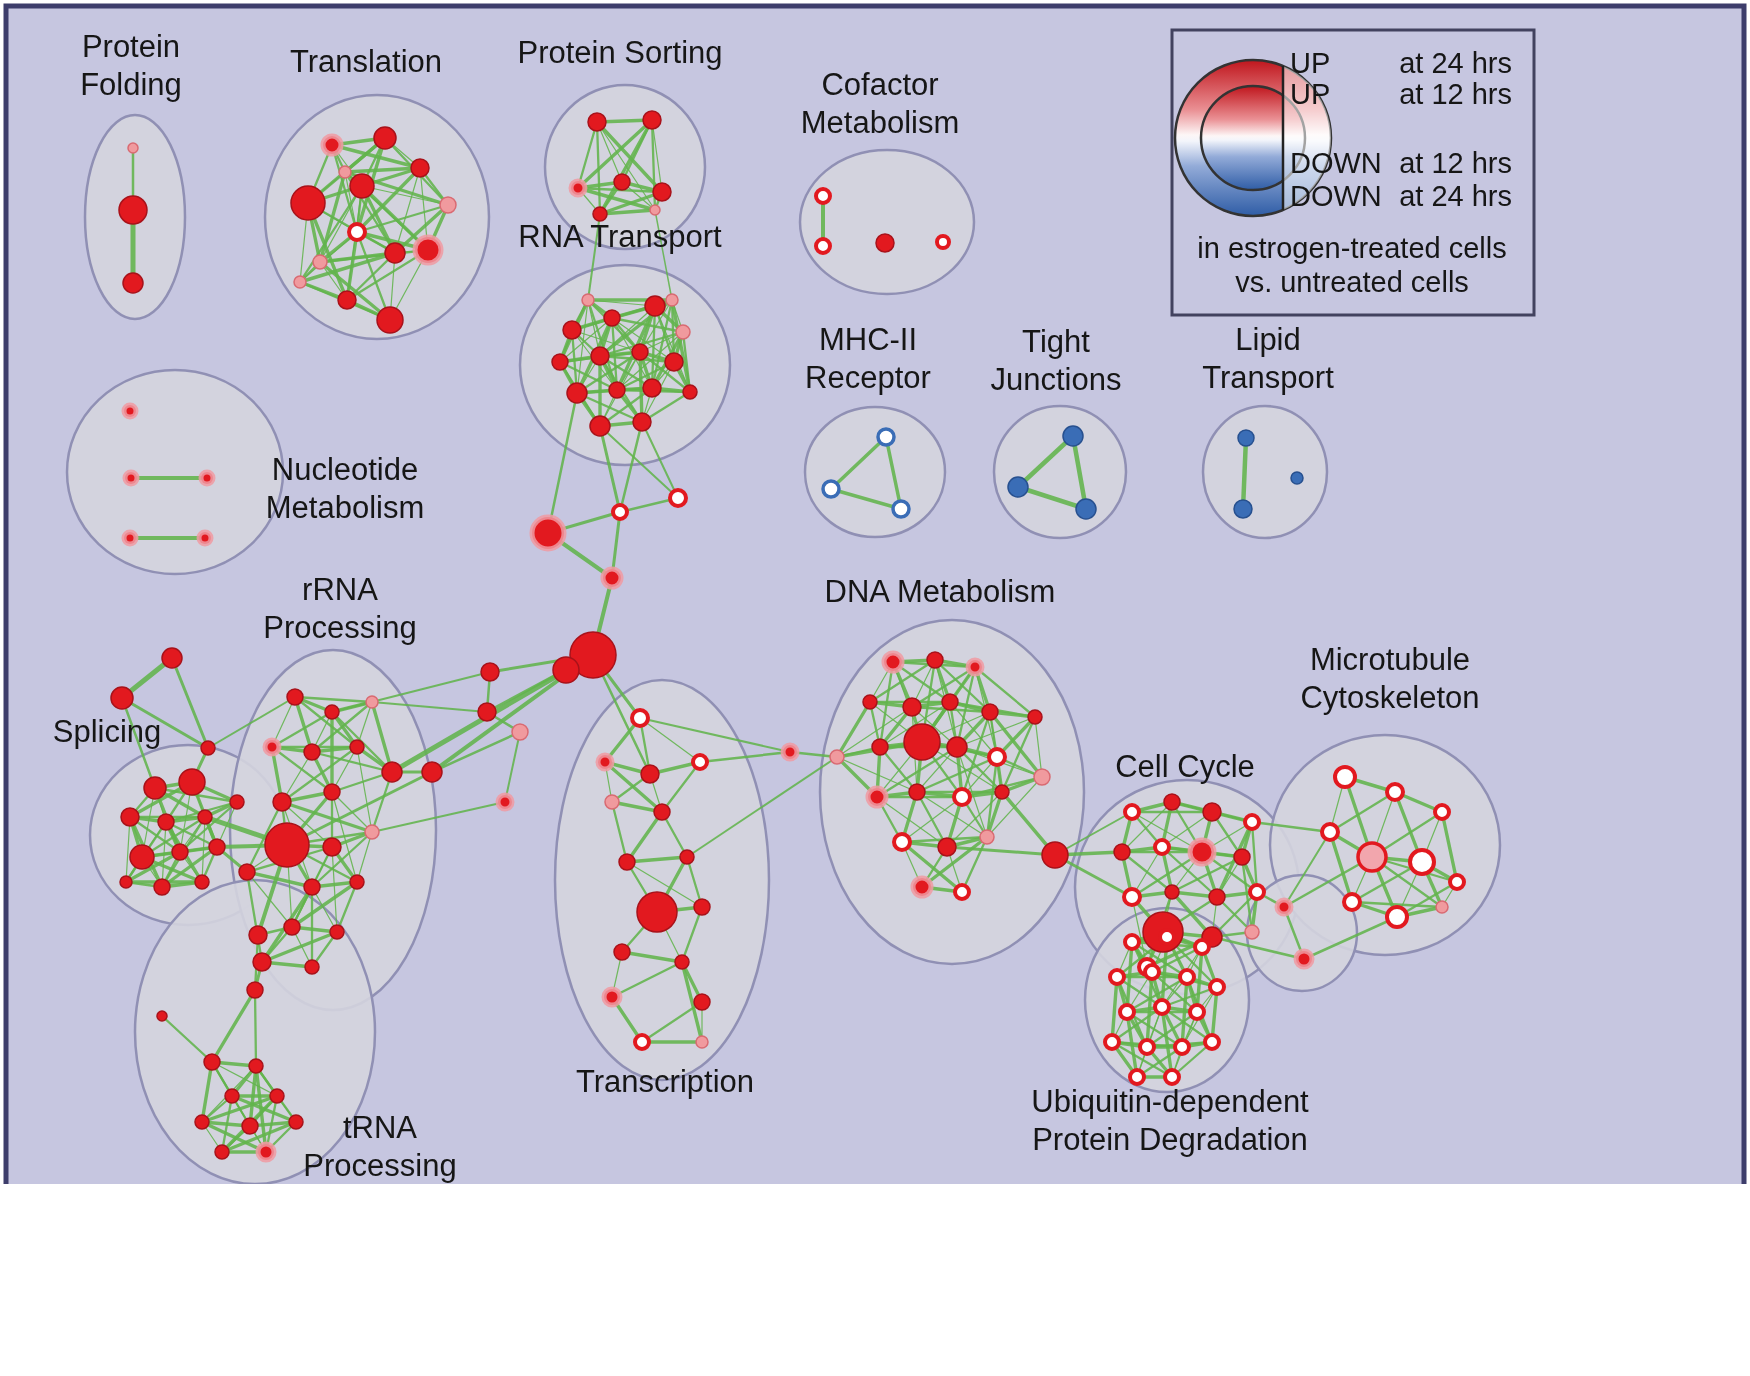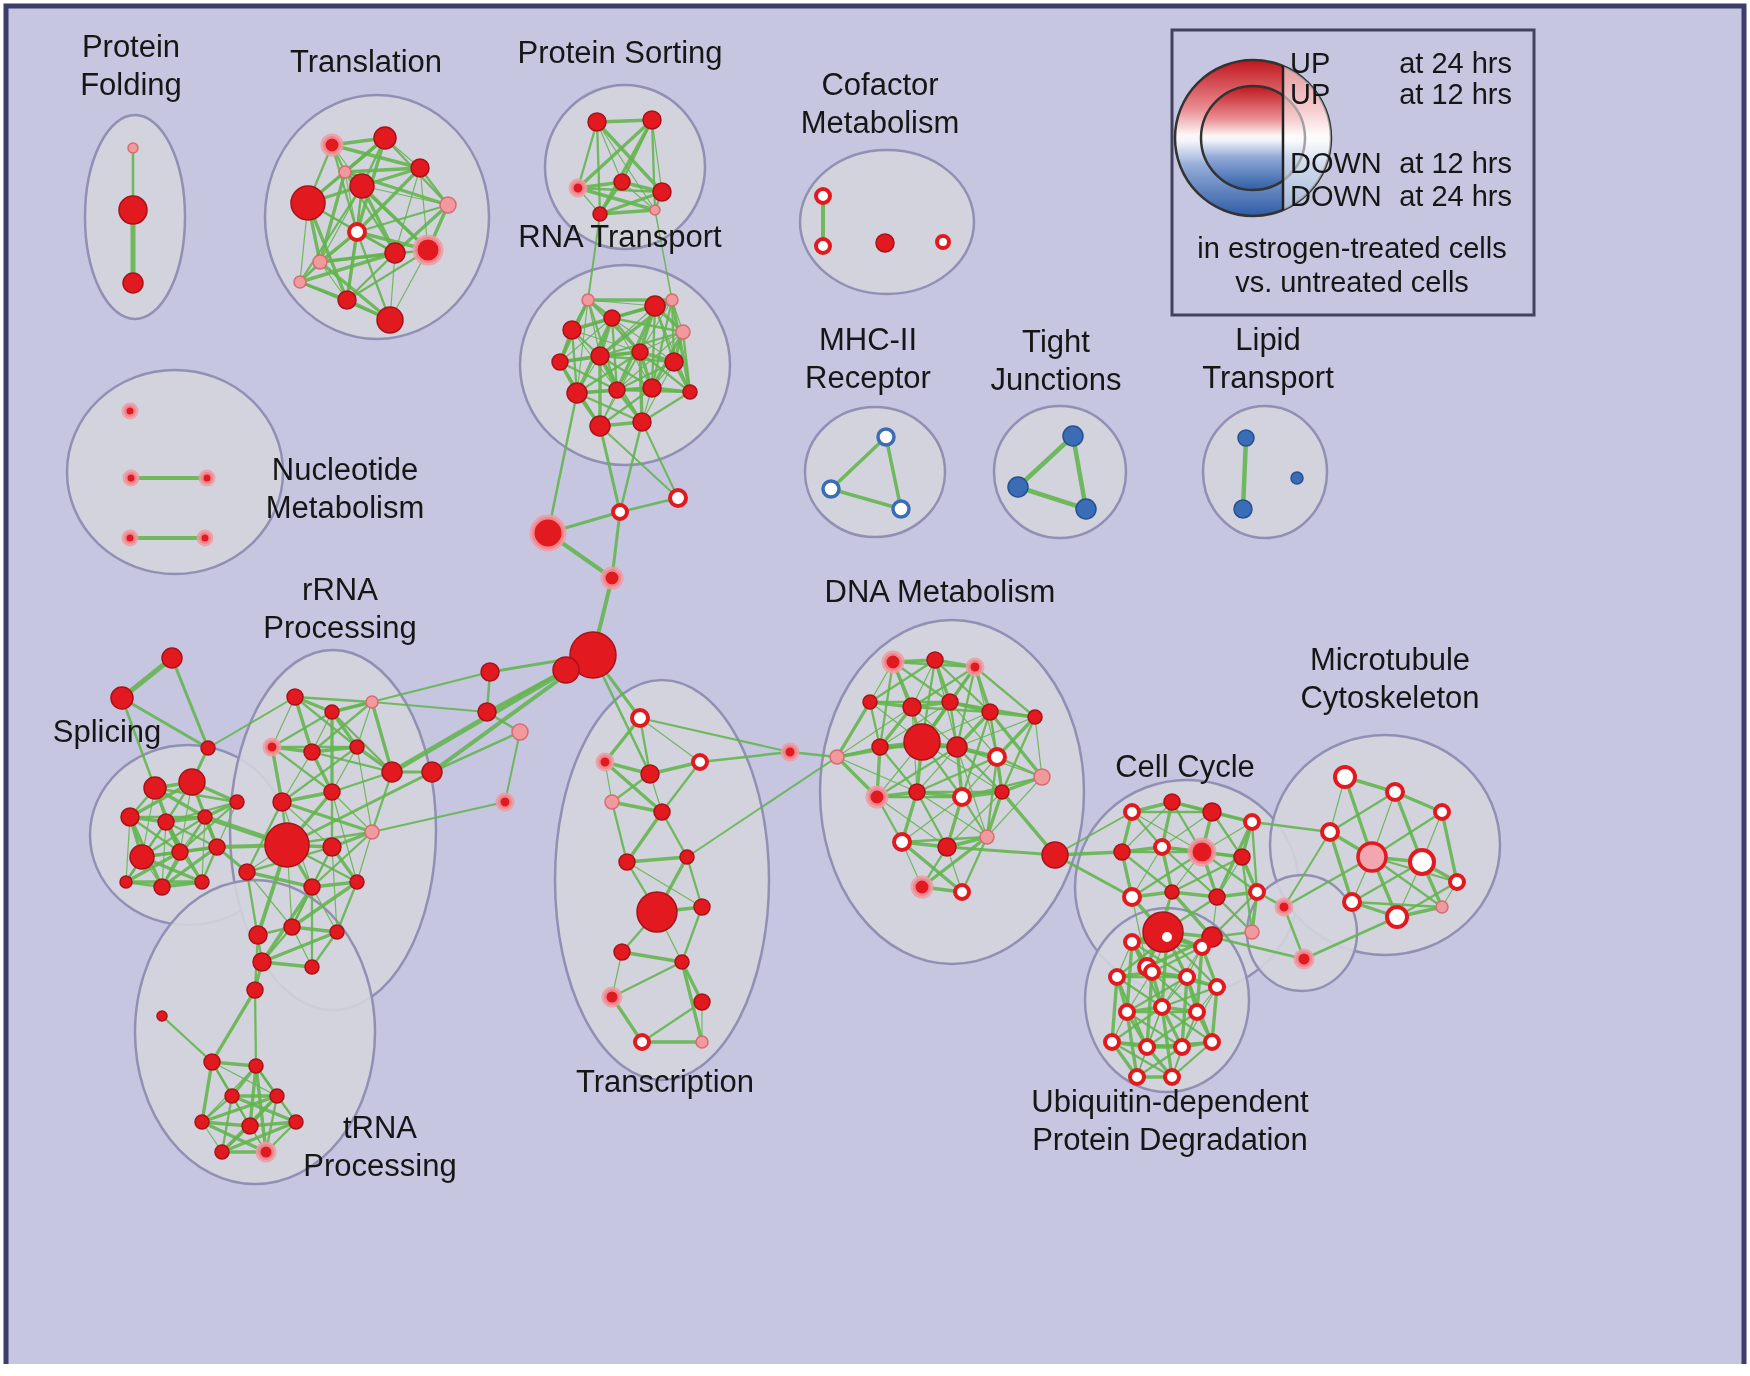--- a/index.html
+++ b/index.html
@@ -1,17 +1,17 @@
 <!DOCTYPE html>
 <html><head>
 <meta charset="utf-8">
 <style>
   html, body { margin: 0; padding: 0; background: #ffffff; }
   #figure-wrap {
-    width: 1750px; height: 1364px; position: relative;
+    width: 1750px; height: 1184px; position: relative;
     font-family: "Liberation Sans", sans-serif;
   }
   svg { display: block; }
   text { font-family: "Liberation Sans", sans-serif; }
 </style>
 </head>
 <body>
 
 <div id="figure-wrap">
   <svg id="net" width="1750" height="1376" viewBox="0 0 1750 1376">

